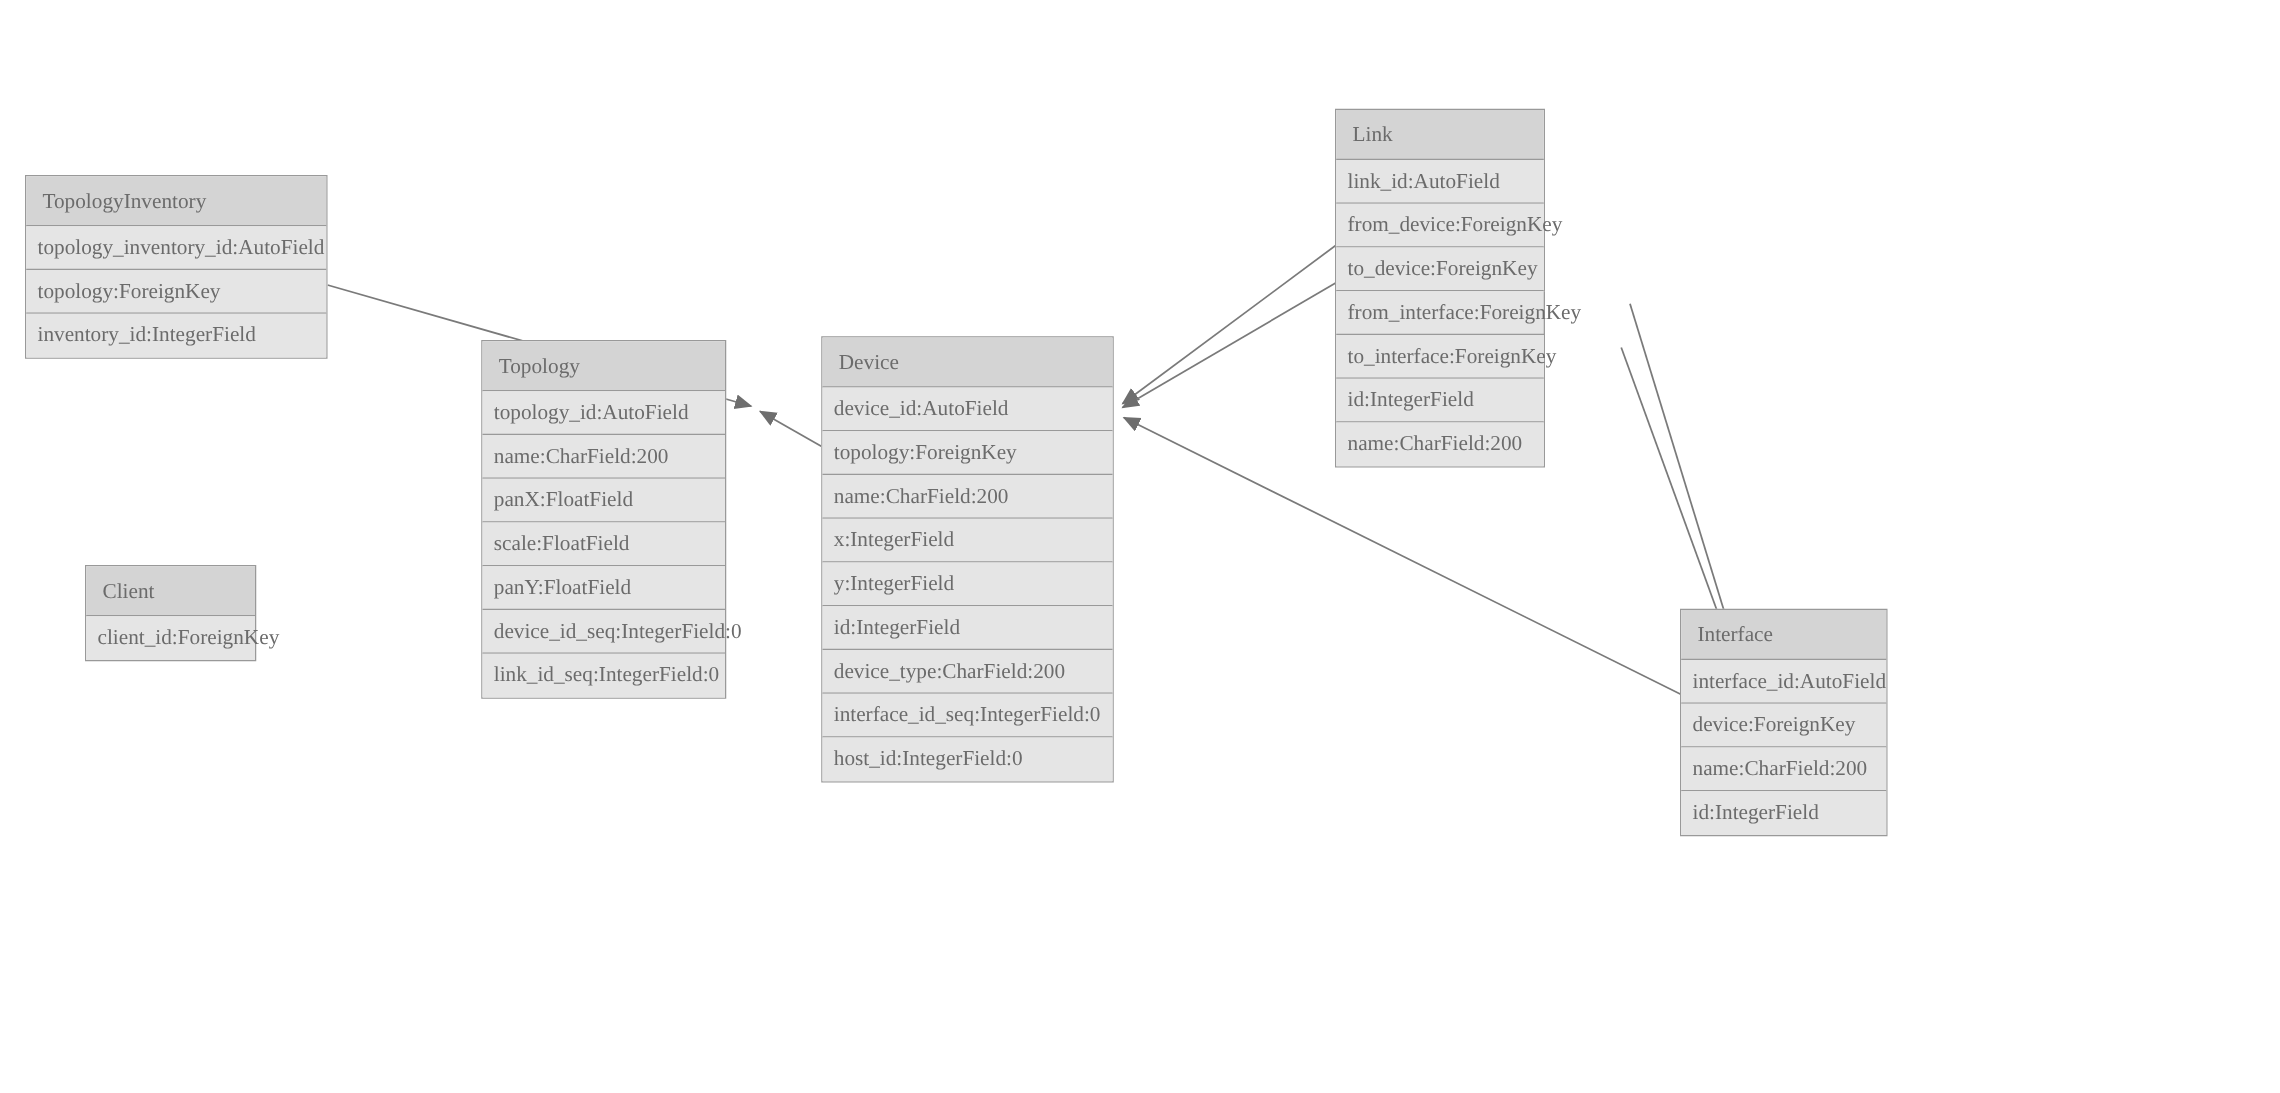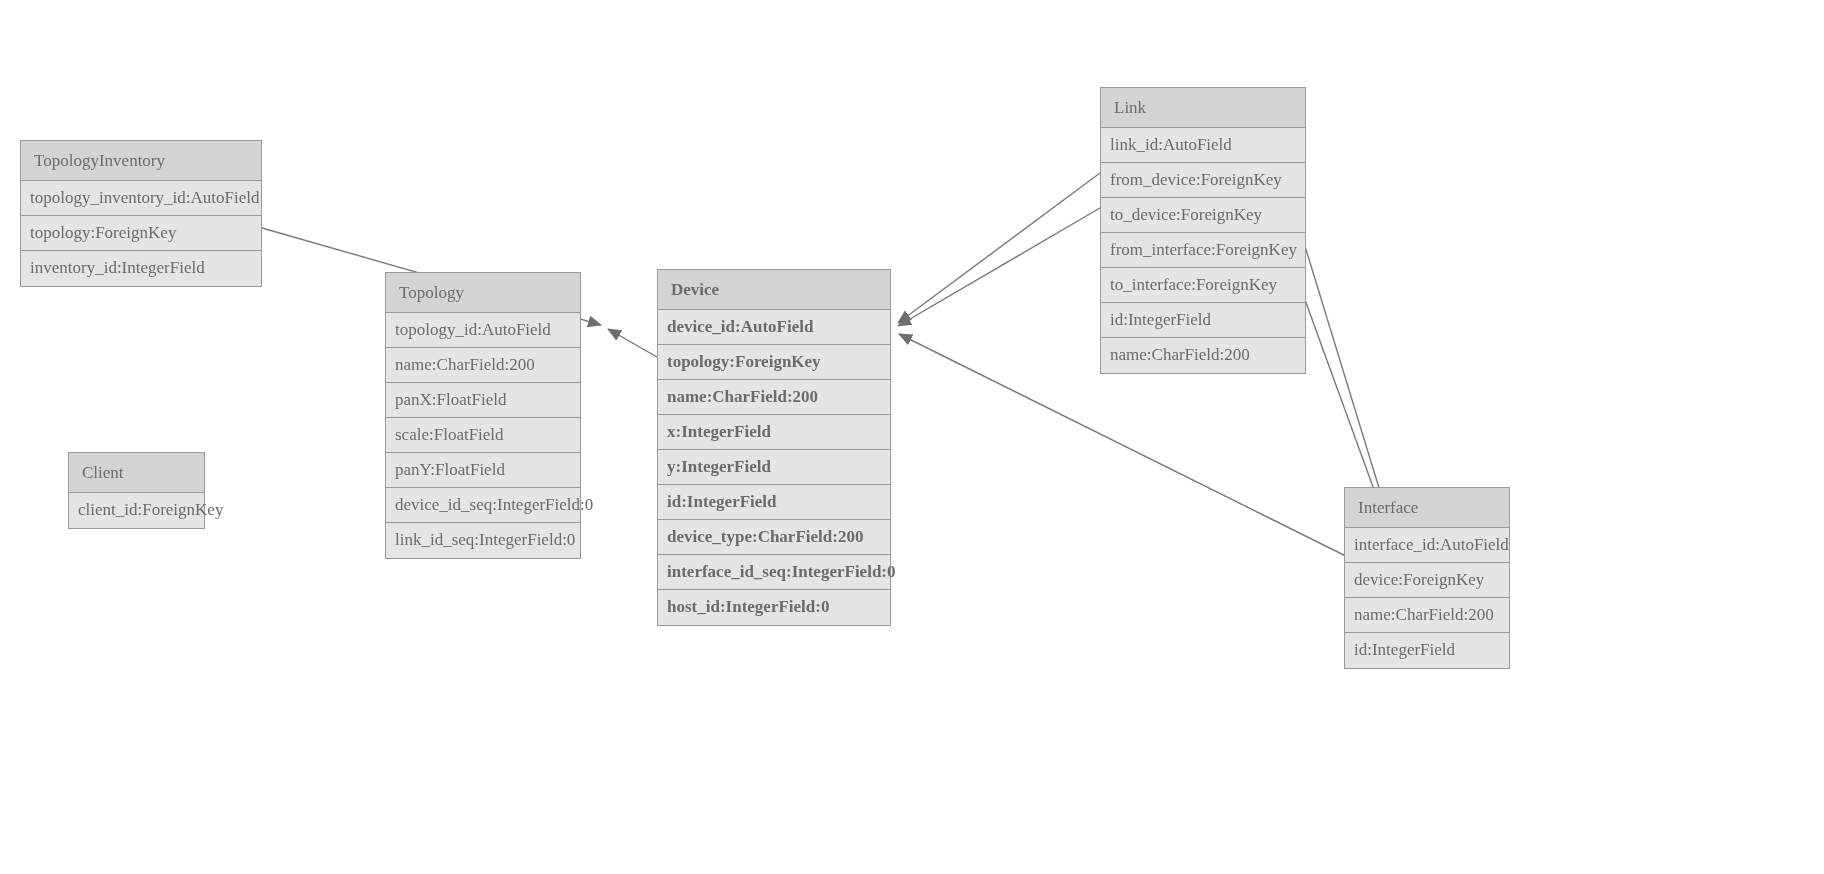--- a/index.html
+++ b/index.html
@@ -109,34 +109,34 @@
     <div class="entity-header">Topology</div>
     <div class="entity-row">topology_id:AutoField</div>
     <div class="entity-row">name:CharField:200</div>
     <div class="entity-row">panX:FloatField</div>
     <div class="entity-row">scale:FloatField</div>
     <div class="entity-row">panY:FloatField</div>
     <div class="entity-row">device_id_seq:IntegerField:0</div>
     <div class="entity-row">link_id_seq:IntegerField:0</div>
   </div>
 
-  <div class="entity" style="left:657px; top:269px; width:234px;font-weight:bold;">
+  <div class="entity" style="left:657px; top:269px; width:234px;">
     <div class="entity-header">Device</div>
     <div class="entity-row">device_id:AutoField</div>
     <div class="entity-row">topology:ForeignKey</div>
     <div class="entity-row">name:CharField:200</div>
     <div class="entity-row">x:IntegerField</div>
     <div class="entity-row">y:IntegerField</div>
     <div class="entity-row">id:IntegerField</div>
     <div class="entity-row">device_type:CharField:200</div>
     <div class="entity-row">interface_id_seq:IntegerField:0</div>
     <div class="entity-row">host_id:IntegerField:0</div>
   </div>
 
-  <div class="entity" style="left:1100px; top:87px; width:206px;">
+  <div class="entity" style="left:1068px; top:87px; width:168px;">
     <div class="entity-header">Link</div>
     <div class="entity-row">link_id:AutoField</div>
     <div class="entity-row">from_device:ForeignKey</div>
     <div class="entity-row">to_device:ForeignKey</div>
     <div class="entity-row wide">from_interface:ForeignKey</div>
     <div class="entity-row">to_interface:ForeignKey</div>
     <div class="entity-row">id:IntegerField</div>
     <div class="entity-row">name:CharField:200</div>
   </div>
 

